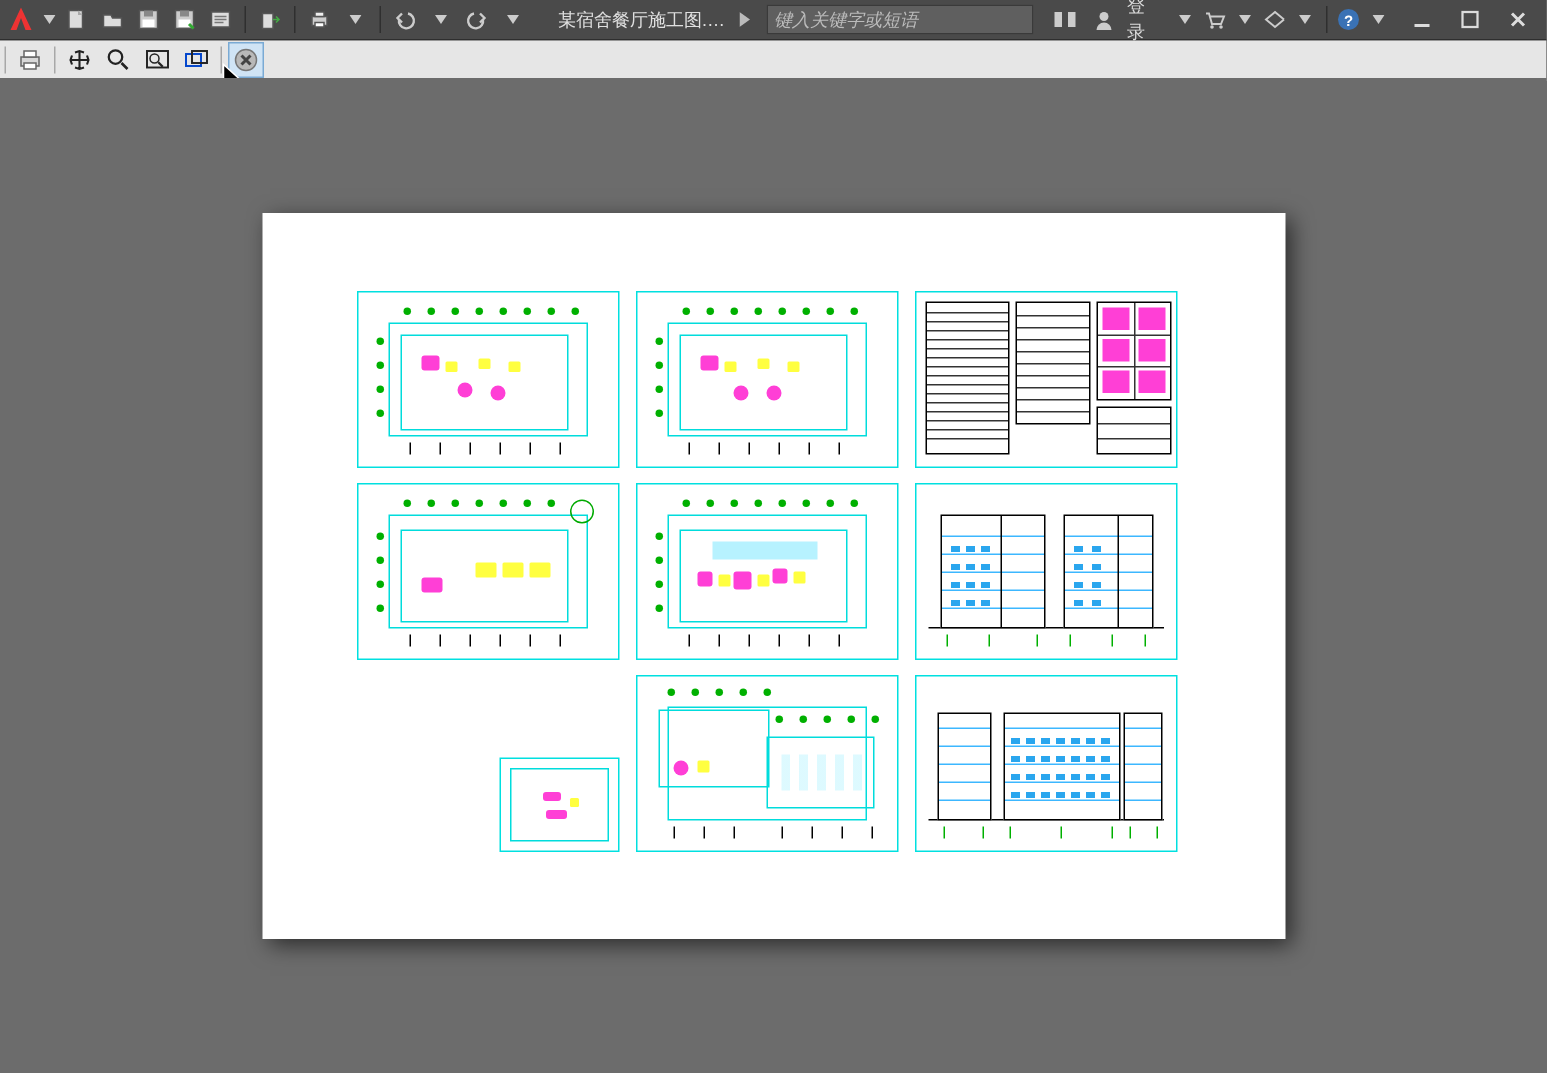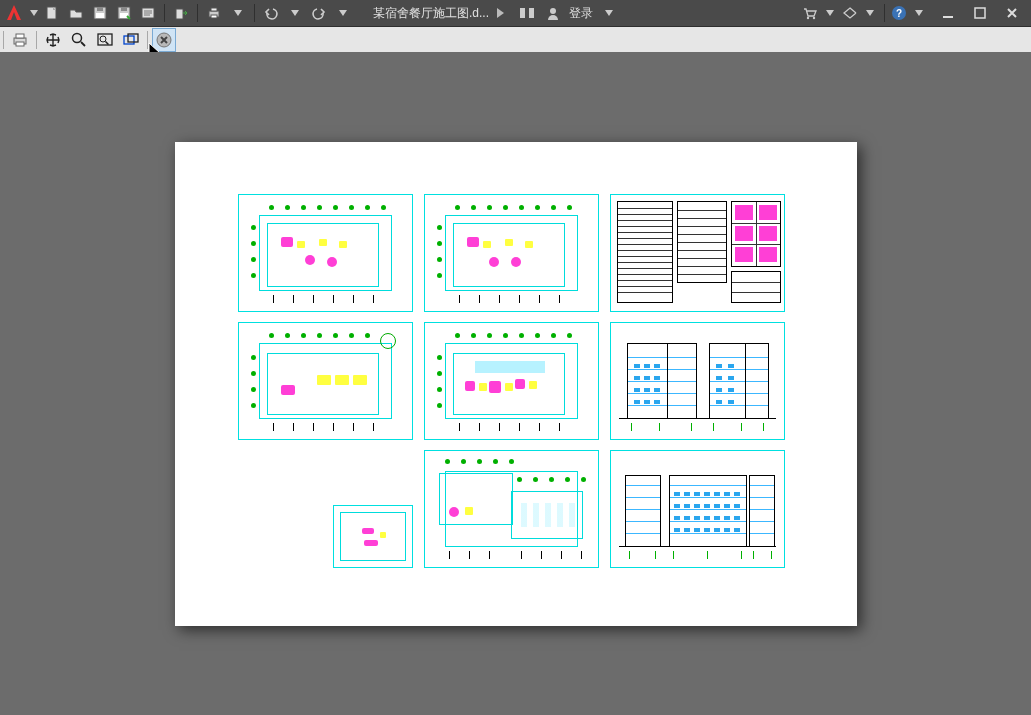--- a/index.html
+++ b/index.html
@@ -160,20 +160,23 @@
     </div>
   </div>
 
   <div class="doc-title">某宿舍餐厅施工图.d...</div>
   <div class="doc-arrow">
     <svg width="7" height="10">
         <path d="M0 0 L0 10 L7 5 Z" fill="#bbb"></path>
       </svg>
   </div>
 
+  <div class="searchbox">
+    <input placeholder="键入关键字或短语" style="">
+  </div>
 
   <div class="right-cluster">
     <div class="rc-icon">
       <svg width="16" height="14">
           <rect x="1" y="2" width="5" height="10" fill="#ccc"></rect>
           <rect x="10" y="2" width="5" height="10" fill="#ccc"></rect>
         </svg>
     </div>
     <div class="rc-icon">
       <svg width="14" height="14">

